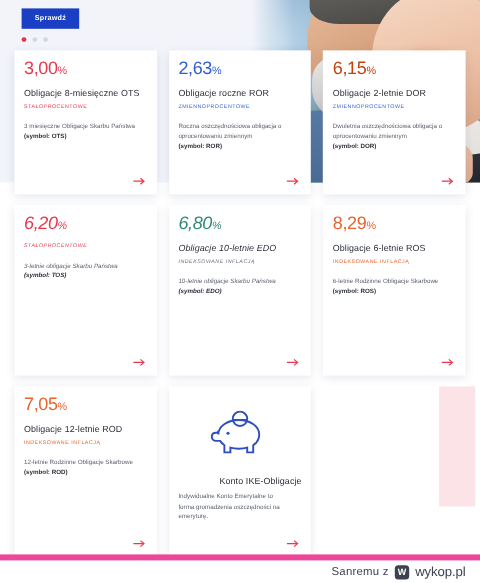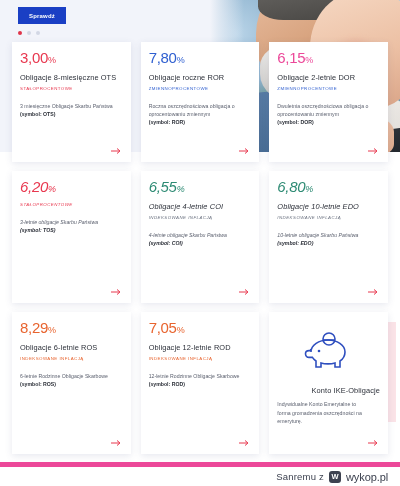--- a/index.html
+++ b/index.html
@@ -322,37 +322,37 @@
     </div>
     <span class="arrow">
       <svg viewBox="0 0 11 8">
           <path d="M0 4h8M6 1.5L9 4 6 6.5" stroke="#e8384f" stroke-width="1" fill="none"></path>
         </svg>
     </span>
   </div>
 
   <div class="card r1">
     <div class="rate" style="color:#2f5fd0">
-      <span>7,80</span><span class="pct">%</span>
+      <span>2,63</span><span class="pct">%</span>
     </div>
     <div class="card-title">Obligacje roczne ROR</div>
     <div class="card-tag" style="color:#2f5fd0">ZMIENNOPROCENTOWE</div>
     <div class="card-desc">
       <span>Roczna oszczędnościowa obligacja o oprocentowaniu zmiennym</span><br>
       <b>(symbol: ROR)</b>
     </div>
     <span class="arrow">
       <svg viewBox="0 0 11 8">
           <path d="M0 4h8M6 1.5L9 4 6 6.5" stroke="#e8384f" stroke-width="1" fill="none"></path>
         </svg>
     </span>
   </div>
 
   <div class="card r1">
-    <div class="rate" style="color:#ec4899">
+    <div class="rate" style="color:#c2410c">
       <span>6,15</span><span class="pct">%</span>
     </div>
     <div class="card-title">Obligacje 2-letnie DOR</div>
     <div class="card-tag" style="color:#2f5fd0">ZMIENNOPROCENTOWE</div>
     <div class="card-desc">
       <span>Dwuletnia oszczędnościowa obligacja o oprocentowaniu zmiennym</span><br>
       <b>(symbol: DOR)</b>
     </div>
     <span class="arrow">
       <svg viewBox="0 0 11 8">
@@ -370,36 +370,20 @@
       <span>3-letnie obligacje Skarbu Państwa</span><br>
       <b>(symbol: TOS)</b>
     </div>
     <span class="arrow">
       <svg viewBox="0 0 11 8">
           <path d="M0 4h8M6 1.5L9 4 6 6.5" stroke="#e8384f" stroke-width="1" fill="none"></path>
         </svg>
     </span>
   </div>
 
-  <div class="card r2">
-    <div class="rate" style="color:#2e8b74">
-      <span>6,55</span><span class="pct">%</span>
-    </div>
-    <div class="card-title">Obligacje 4-letnie COI</div>
-    <div class="card-tag" style="color:#6b7280">INDEKSOWANE INFLACJĄ</div>
-    <div class="card-desc">
-      <span>4-letnie obligacje Skarbu Państwa</span><br>
-      <b>(symbol: COI)</b>
-    </div>
-    <span class="arrow">
-      <svg viewBox="0 0 11 8">
-          <path d="M0 4h8M6 1.5L9 4 6 6.5" stroke="#e8384f" stroke-width="1" fill="none"></path>
-        </svg>
-    </span>
-  </div>
 
   <div class="card r2">
     <div class="rate" style="color:#2e8b74">
       <span>6,80</span><span class="pct">%</span>
     </div>
     <div class="card-title">Obligacje 10-letnie EDO</div>
     <div class="card-tag" style="color:#6b7280">INDEKSOWANE INFLACJĄ</div>
     <div class="card-desc">
       <span>10-letnie obligacje Skarbu Państwa</span><br>
       <b>(symbol: EDO)</b>

